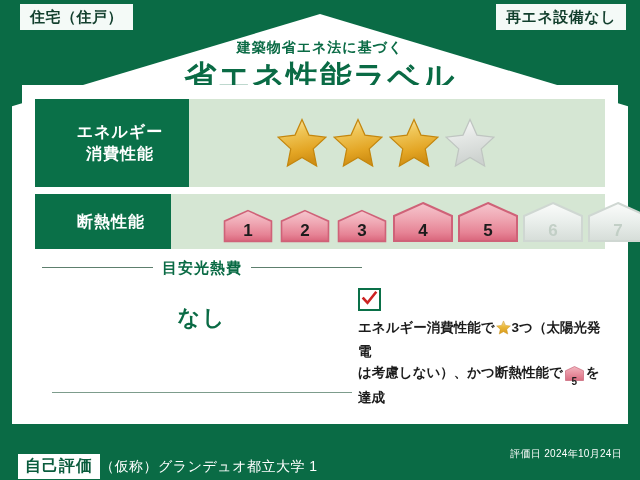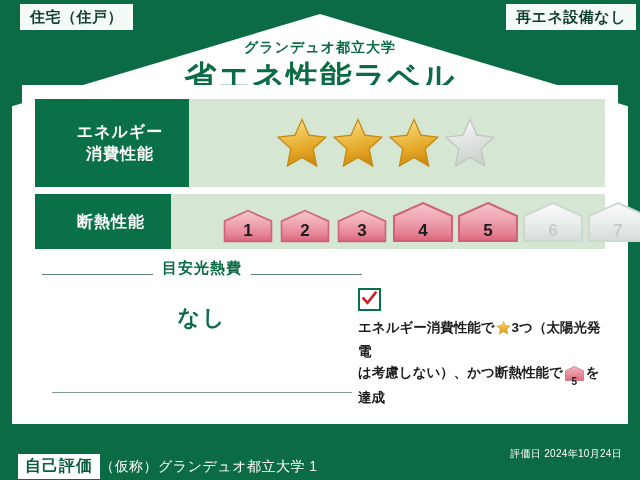--- a/index.html
+++ b/index.html
@@ -17,21 +17,21 @@
     background:#f4faf7;
     color:#123f2d;
     font-weight:bold;
     font-size:15px;
     letter-spacing:.5px;
     padding:5px 10px 6px 10px;
     line-height:1;
     white-space:nowrap;
   }
   #badge-left{left:20px;}
-  #badge-right{right:4px;margin-left:48px;}
+  #badge-right{right:14px;margin-left:48px;}
 
   
   .house{
     position:absolute;
     left:12px;top:14px;
     width:616px;height:410px;
     background:#ffffff;
     -webkit-clip-path:polygon(0% 22.5%, 50% 0%, 100% 22.5%, 100% 100%, 0% 100%);
     clip-path:polygon(0% 22.5%, 50% 0%, 100% 22.5%, 100% 100%, 0% 100%);
   }
@@ -93,21 +93,21 @@
     font-weight:bold;
     font-size:17px;
     color:#1c1c1c;
     line-height:1;
   }
   .hico.off span{color:#c2cfc6;}
 
   
   .cost-head{
     position:absolute;left:20px;top:175px;width:320px;
-    display:flex;align-items:flex-end;gap:9px;
+    display:flex;align-items:center;gap:9px;
   }
   .cost-head .ln{flex:1;height:1px;background:#5d7f6d;}
   .cost-head .tx{
     color:#0a6b45;font-weight:bold;font-size:15px;letter-spacing:1px;
     line-height:1;white-space:nowrap;
   }
   .cost-value{
     position:absolute;left:20px;top:218px;width:320px;
     text-align:center;color:#0a6b45;
     font-size:22px;font-weight:bold;letter-spacing:2px;
@@ -158,21 +158,21 @@
 </style>
 </head>
 <body>
 
 <div class="corner-badge" id="badge-left">住宅（住戸）</div>
 <div class="corner-badge" id="badge-right">再エネ設備なし</div>
 
 <div class="house"></div>
 
 <div class="title-wrap">
-  <div class="title-sub">グランデュオ都立大学</div>
+  <div class="title-sub">建築物省エネ法に基づく</div>
   <div class="title-main">省エネ性能ラベル</div>
 </div>
 
 <div class="card">
 
   <div class="row" id="row-energy">
     <div class="row-label" id="label-energy">
       <div>
         <div>エネルギー</div>
         <div>消費性能</div>

